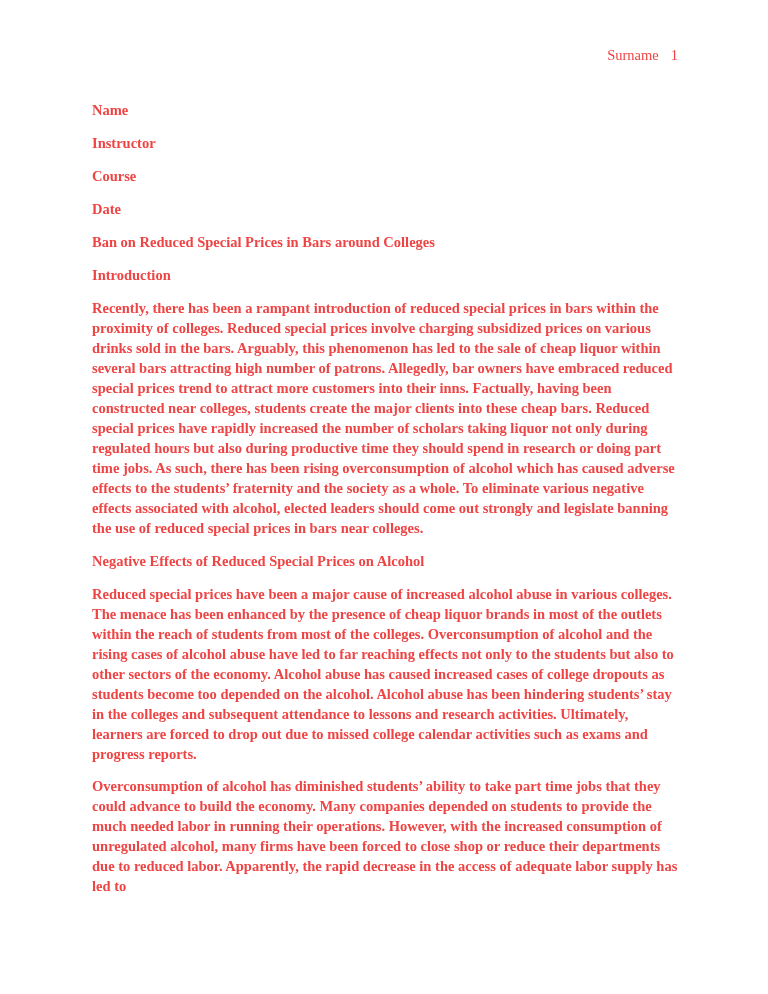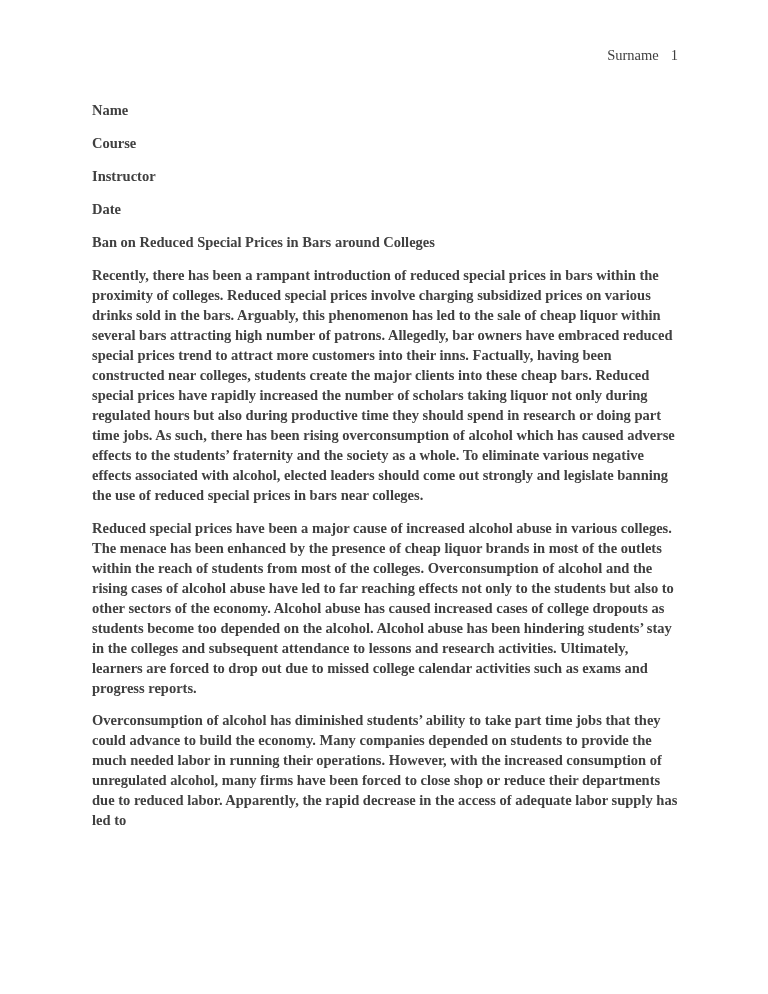--- a/index.html
+++ b/index.html
@@ -10,21 +10,21 @@
   .page {
     position: relative;
     width: 768px;
     height: 994px;
     background: #ffffff;
     box-sizing: border-box;
     padding: 45px 90px 0 92px;
     font-family: "Liberation Serif", "DejaVu Serif", serif;
     font-size: 14.5px;
     line-height: 20px;
-    color: #404040;
+    color: #ef4444;
     overflow: hidden;
   }
   .header-line {
     text-align: right;
     margin: 0 0 35px 0;
   }
   .pageno {
     display: inline-block;
     margin-left: 12px;
   }
@@ -49,29 +49,31 @@
 </head>
 <body>
 
 <div class="page">
 
   <div class="header-line">
     <span>Surname</span><span class="pageno">1</span>
   </div>
 
   <div class="block">Name</div>
+  <div class="block">Instructor</div>
   <div class="block">Course</div>
-  <div class="block">Instructor</div>
   <div class="block">Date</div>
 
   <div class="block title">Ban on Reduced Special Prices in Bars around Colleges</div>
 
+  <div class="block bold">Introduction</div>
 
   <p class="block">Recently, there has been a rampant introduction of reduced special prices in bars within the proximity of colleges. Reduced special prices involve charging subsidized prices on various drinks sold in the bars. Arguably, this phenomenon has led to the sale of cheap liquor within several bars attracting high number of patrons. Allegedly, bar owners have embraced reduced special prices trend to attract more customers into their inns. Factually, having been constructed near colleges, students create the major clients into these cheap bars. Reduced special prices have rapidly increased the number of scholars taking liquor not only during regulated hours but also during productive time they should spend in research or doing part time jobs. As such, there has been rising overconsumption of alcohol which has caused adverse effects to the students’ fraternity and the society as a whole. To eliminate various negative effects associated with alcohol, elected leaders should come out strongly and legislate banning the use of reduced special prices in bars near colleges.</p>
 
+  <div class="block bold">Negative Effects of Reduced Special Prices on Alcohol</div>
 
 
   <p class="block no-gap">Reduced special prices have been a major cause of increased alcohol abuse in various colleges. The menace has been enhanced by the presence of cheap liquor brands in most of the outlets within the reach of students from most of the colleges. Overconsumption of alcohol and the rising cases of alcohol abuse have led to far reaching effects not only to the students but also to other sectors of the economy. Alcohol abuse has caused increased cases of college dropouts as students become too depended on the alcohol. Alcohol abuse has been hindering students’ stay in the colleges and subsequent attendance to lessons and research activities. Ultimately, learners are forced to drop out due to missed college calendar activities such as exams and progress reports.</p>
 
 
   <p class="block">Overconsumption of alcohol has diminished students’ ability to take part time jobs that they could advance to build the economy. Many companies depended on students to provide the much needed labor in running their operations. However, with the increased consumption of unregulated alcohol, many firms have been forced to close shop or reduce their departments due to reduced labor. Apparently, the rapid decrease in the access of adequate labor supply has led to</p>
 
 </div>
 
 </body></html>

